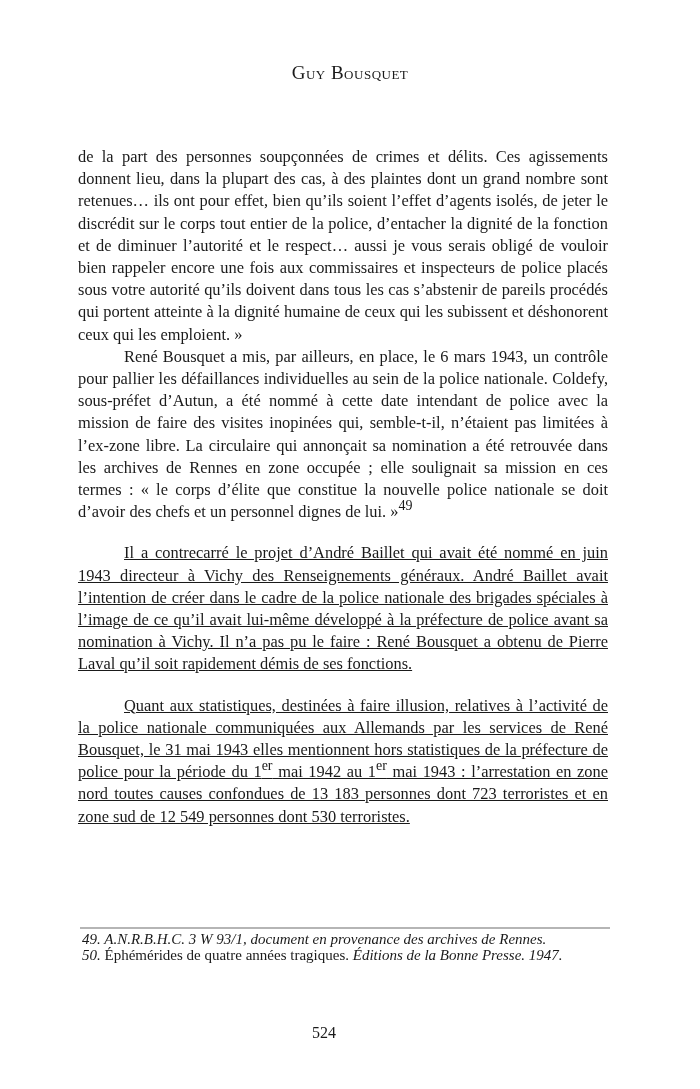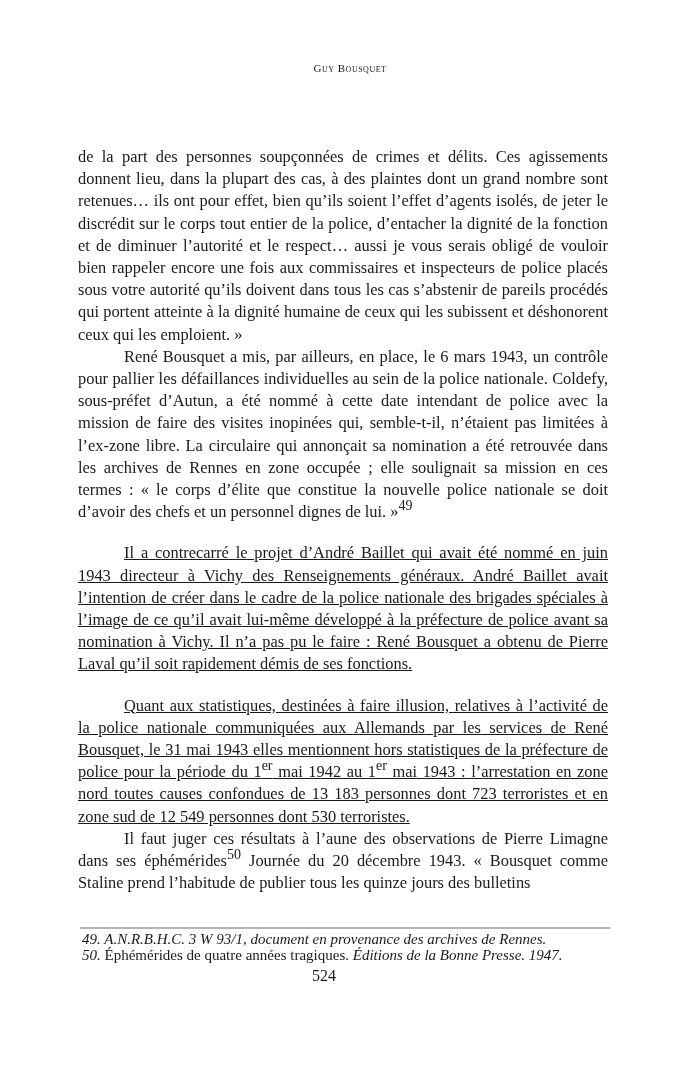--- a/index.html
+++ b/index.html
@@ -4,21 +4,21 @@
 <style>
   html, body { margin: 0; padding: 0; background: #ffffff; }
   body { width: 700px; height: 1089px; position: relative; overflow: hidden; }
   .page {
     position: absolute; left: 0; top: 0; width: 700px; height: 1089px;
     font-family: "Liberation Serif", "DejaVu Serif", serif;
     color: #1a1a1a;
   }
   .running-head {
     position: absolute; top: 62px; left: 0; width: 700px; text-align: center;
-    font-size: 11px; letter-spacing: 0.5px; font-variant: small-caps;
+    font-size: 19px; letter-spacing: 0.5px; font-variant: small-caps;
   }
   .body-text {
     position: absolute; left: 78px; top: 146px; width: 530px;
     font-size: 16.4px; line-height: 22.2px; text-align: justify;
     hyphens: none;
   }
   .body-text p { margin: 0; }
   .body-text p.indent { text-indent: 46px; }
   .body-text p.gap { margin-top: 19px; text-decoration: underline; }
   sup { font-size: 14px; line-height: 0; vertical-align: 7px; }
@@ -26,21 +26,21 @@
     position: absolute; left: 80px; top: 927px; width: 530px; height: 2px;
     background: #b5b5b5;
   }
   .footnotes {
     position: absolute; left: 82px; top: 931px; width: 540px;
     font-size: 15px; line-height: 16px;
   }
   .footnotes div { white-space: nowrap; }
   .it { font-style: italic; }
   .page-number {
-    position: absolute; top: 967px; left: 0; width: 648px; text-align: center;
+    position: absolute; top: 1024px; left: 0; width: 648px; text-align: center;
     font-size: 16px;
   }
 </style>
 </head>
 <body>
 
 <div class="page">
 
   <div class="running-head">Guy Bousquet</div>
 
@@ -50,23 +50,20 @@
     </p>
     <p class="indent">
       <span>René Bousquet a mis, par ailleurs, en place, le 6 mars 1943, un contrôle pour pallier les défaillances individuelles au sein de la police nationale. Coldefy, sous-préfet d’Autun, a été nommé à cette date intendant de police avec la mission de faire des visites inopinées qui, semble-t-il, n’étaient pas limitées à l’ex-zone libre. La circulaire qui annonçait sa nomination a été retrouvée dans les archives de Rennes en zone occupée ; elle soulignait sa mission en ces termes : « le corps d’élite que constitue la nouvelle police nationale se doit d’avoir des chefs et un personnel dignes de lui. »</span><sup>49</sup>
     </p>
     <p class="indent gap">
       <span>Il a contrecarré le projet d’André Baillet qui avait été nommé en juin 1943 directeur à Vichy des Renseignements généraux. André Baillet avait l’intention de créer dans le cadre de la police nationale des brigades spéciales à l’image de ce qu’il avait lui-même développé à la préfecture de police avant sa nomination à Vichy. Il n’a pas pu le faire : René Bousquet a obtenu de Pierre Laval qu’il soit rapidement démis de ses fonctions.</span>
     </p>
     <p class="indent gap">
       <span>Quant aux statistiques, destinées à faire illusion, relatives à l’activité de la police nationale communiquées aux Allemands par les services de René Bousquet, le 31 mai 1943 elles mentionnent hors statistiques de la préfecture de police pour la période du 1</span><sup>er</sup><span> mai 1942 au 1</span><sup>er</sup><span> mai 1943 : l’arrestation en zone nord toutes causes confondues de 13 183 personnes dont 723 terroristes et en zone sud de 12 549 personnes dont 530 terroristes.</span>
     </p>
-    <p class="indent">
-      <span>Il faut juger ces résultats à l’aune des observations de Pierre Limagne dans ses éphémérides</span><sup>50</sup><span> Journée du 20 décembre 1943. « Bousquet comme Staline prend l’habitude de publier tous les quinze jours des bulletins</span>
-    </p>
   </div>
 
   <div class="rule"></div>
 
   <div class="footnotes">
     <div class="it">
       <span>49.</span>
       <span>A.N.R.B.H.C. 3 W 93/1, document en provenance des archives de Rennes.</span>
     </div>
     <div>

